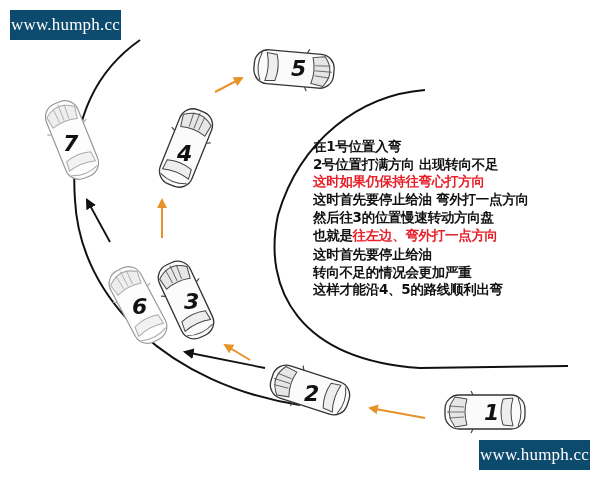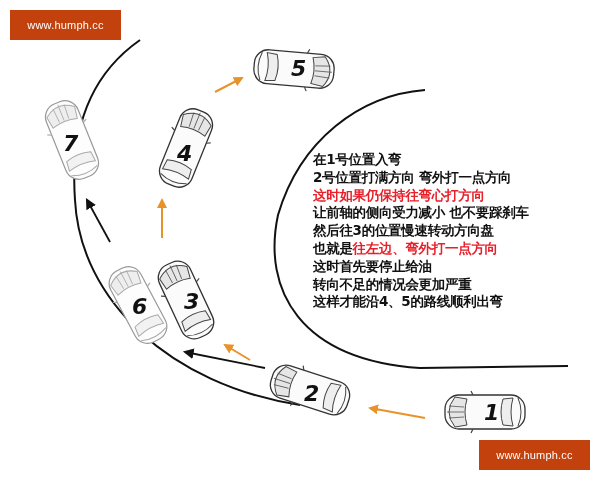--- a/index.html
+++ b/index.html
@@ -1,23 +1,23 @@
 <!DOCTYPE html>
 <html><head>
 <meta charset="utf-8">
 <style>
   html, body { margin: 0; padding: 0; background: #ffffff; }
   body { width: 600px; height: 480px; position: relative; overflow: hidden; font-family: "DejaVu Sans", sans-serif; }
-  .wm { position: absolute; background: #c2410c; color: #ffffff; font-family: Liberation Sans, sans-serif; font-size: 11px; display: flex; align-items: center; justify-content: center; letter-spacing: 0.2px; }
+  .wm { position: absolute; background: #0c4a6e; color: #ffffff; font-family: Liberation Serif, serif; font-size: 17px; display: flex; align-items: center; justify-content: center; letter-spacing: 0.2px; }
   #wm-top { left: 10px; top: 10px; width: 111px; height: 30px; }
   #wm-bottom { left: 479px; top: 440px; width: 111px; height: 30px; }
   svg#scene { position: absolute; left: 0; top: 0; }
   .car-label { font-family: "DejaVu Sans", sans-serif; font-style: italic; font-weight: bold; font-size: 22px; fill: #111; }
-  .text-block { position: absolute; left: 313px; top: 138px; font-family: "DejaVu Sans", sans-serif; font-weight: bold; font-size: 13.5px; line-height: 17.8px; color: #111; white-space: nowrap; letter-spacing: -0.3px; margin-top: 13px; }
-  .text-block .red { color: #e8202a; }
+  .text-block { position: absolute; left: 313px; top: 138px; font-family: "DejaVu Sans", sans-serif; font-weight: bold; font-size: 13.5px; line-height: 17.8px; color: #111; white-space: nowrap; letter-spacing: -0.3px; }
+  .text-block .red { color: #e8202a; font-family: Liberation Mono, monospace; }
 </style>
 </head>
 <body>
 
 <div class="wm" id="wm-top">www.humph.cc</div>
 
 <svg id="scene" width="600" height="480" viewBox="0 0 600 480">
   <defs>
     <marker id="ah-orange" viewBox="0 0 10 10" refX="8" refY="5" markerWidth="5" markerHeight="5" orient="auto-start-reverse">
       <path d="M0,0 L10,5 L0,10 z" fill="#e8922a"></path>
@@ -91,23 +91,23 @@
   <text class="car-label" x="304" y="401">2</text>
 
   <g transform="translate(485,412) rotate(-90)">
       <use href="#car-shape"></use>
     </g>
   <text class="car-label" x="484" y="420">1</text>
 </svg>
 
 <div class="text-block">
   <div>在1号位置入弯</div>
-  <div>2号位置打满方向 弯外打一点方向</div>
+  <div>2号位置打满方向 出现转向不足</div>
   <div class="red">这时如果仍保持往弯心打方向</div>
-  <div>让前轴的侧向受力减小 也不要踩刹车</div>
+  <div>这时首先要停止给油 弯外打一点方向</div>
   <div>然后往3的位置慢速转动方向盘</div>
   <div><span>也就是</span><span class="red">往左边、弯外打一点方向</span></div>
   <div>这时首先要停止给油</div>
   <div>转向不足的情况会更加严重</div>
   <div>这样才能沿4、5的路线顺利出弯</div>
 </div>
 
 <div class="wm" id="wm-bottom">www.humph.cc</div>
 
 </body></html>

